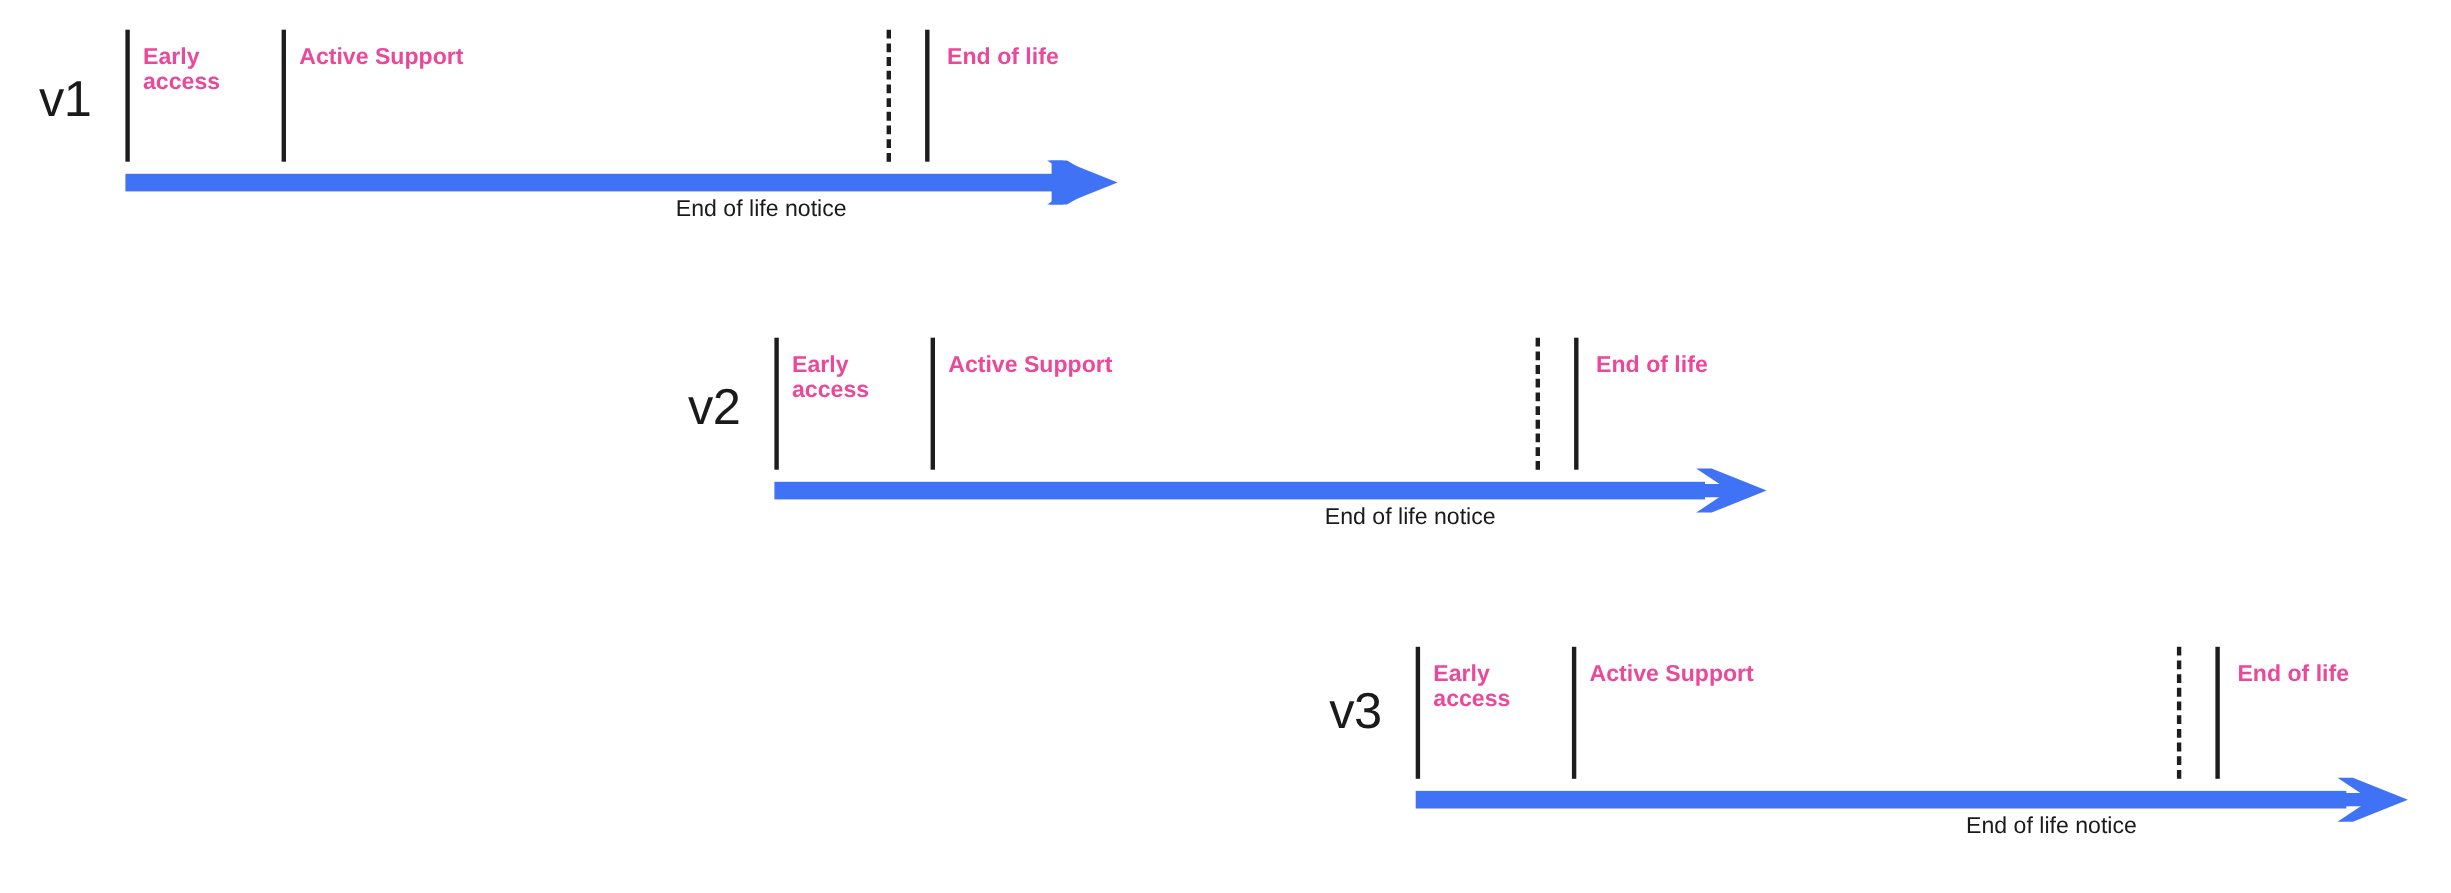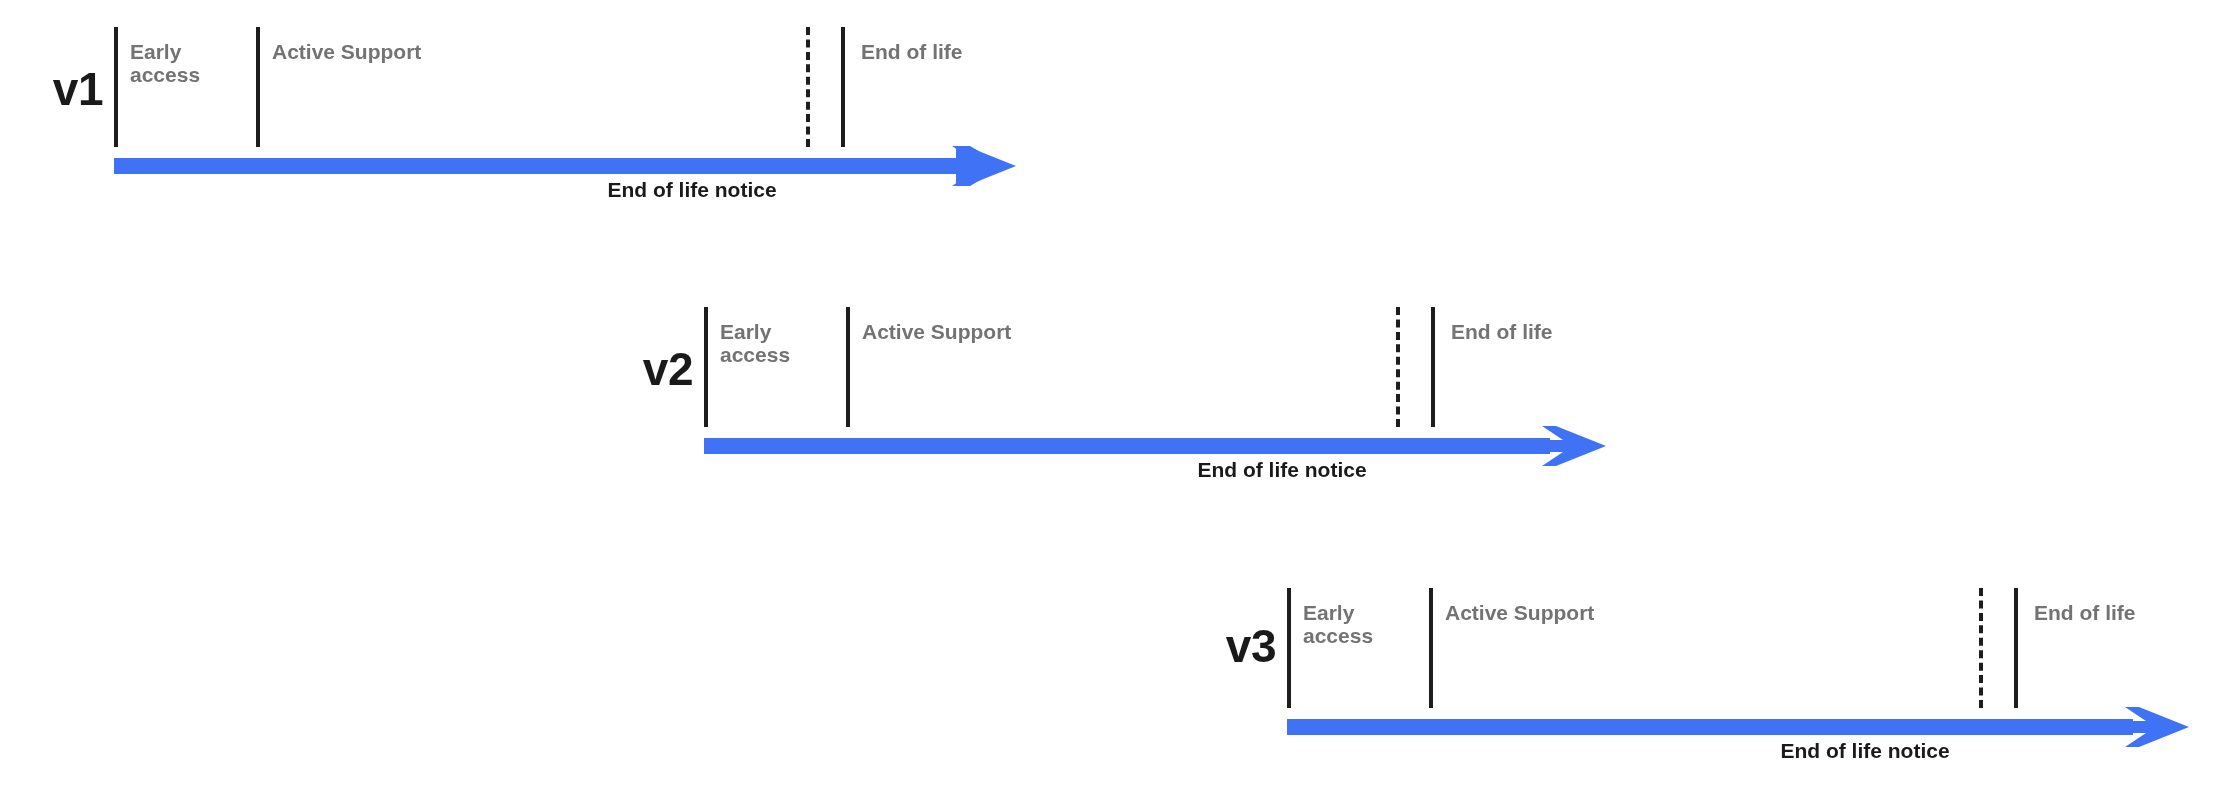--- a/index.html
+++ b/index.html
@@ -22,47 +22,46 @@
 
   
   .timeline-row {
     position: absolute;
   }
 
   
   .version-label {
     position: absolute;
     font-size: 46px;
-    font-weight: 700;
+    font-weight: 400;
     color: #1a1a1a;
     letter-spacing: -0.5px;
     line-height: 1;
     white-space: nowrap;
     text-align: right;
-    padding-left: 20px;
   }
 
   
   .divider {
     position: absolute;
     width: 4px;
     background: #1d1d1d;
   }
   .divider.dashed {
     width: 0;
     background: none;
     border-left: 4px dashed #1d1d1d;
   }
 
   
   .phase-label {
     position: absolute;
     font-size: 21px;
     font-weight: 700;
-    color: #737373;
+    color: #ec4899;
     line-height: 1.1;
     white-space: pre-line;
   }
   .phase-label.nowrap {
     white-space: nowrap;
   }
 
   
   .arrow-wrap {
     position: absolute;
@@ -70,21 +69,21 @@
   }
   .arrow-wrap svg {
     display: block;
     overflow: visible;
   }
 
   
   .notice-label {
     position: absolute;
     font-size: 21px;
-    font-weight: 700;
+    font-weight: 400;
     color: #1a1a1a;
     line-height: 1.1;
     white-space: nowrap;
     text-align: center;
   }
 </style>
 </head>
 <body>
 
 <div id="canvas">

